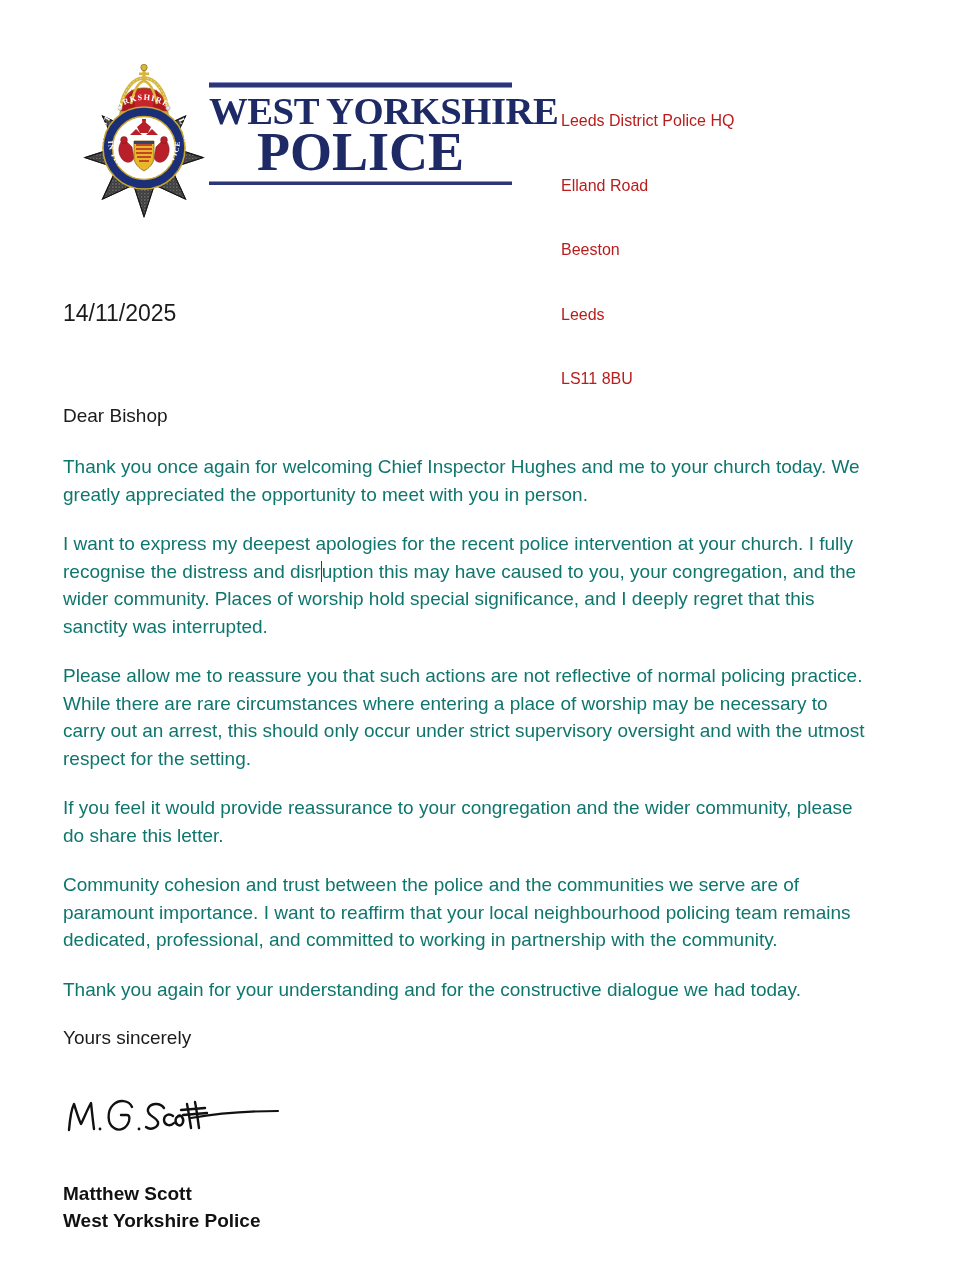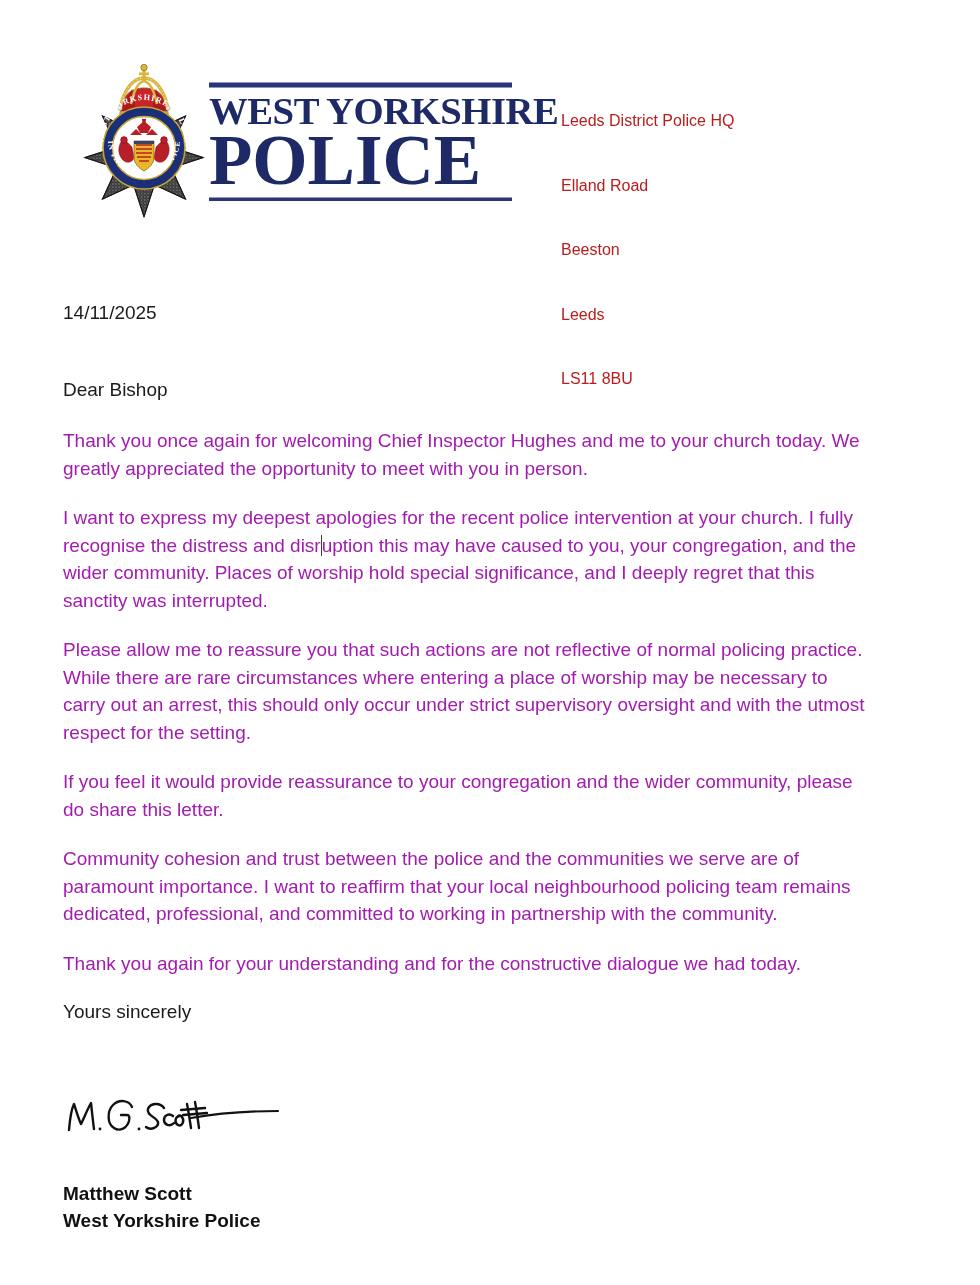--- a/index.html
+++ b/index.html
@@ -64,24 +64,24 @@
     letter-spacing: -0.5px;
     text-align: center;
     white-space: nowrap;
     transform: scaleX(1.02);
     transform-origin: left center;
   }
   .wm-line2 {
     font-family: "Liberation Serif", "DejaVu Serif", serif;
     font-weight: bold;
     color: #1d2a66;
-    font-size: 71px;
+    font-size: 54px;
     line-height: 0.92;
     letter-spacing: 0px;
-    text-align: left;
+    text-align: center;
     white-space: nowrap;
     margin-top: -2px;
   }
 
   .address {
     position: absolute;
     left: 561px;
     top: 67px;
     font-family: "Liberation Sans", sans-serif;
     font-size: 16px;
@@ -92,35 +92,35 @@
   .address div { white-space: nowrap; }
 
   
   .letter {
     position: absolute;
     left: 63px;
     top: 300px;
     width: 808px;
   }
   .date {
-    font-size: 19px;
+    font-size: 23px;
     line-height: 26px;
     color: #1b1b1b;
-    margin-bottom: 51px;
+    margin-bottom: 77px;
   }
   .salutation {
     font-size: 19px;
     line-height: 26px;
     margin-bottom: 24px;
   }
   .para {
     font-size: 19px;
     line-height: 27.5px;
     margin: 0 0 22px 0;
-    color: #a21caf;
+    color: #0f766e;
   }
   .para.last-body { margin-bottom: 22px; }
   .closing {
     font-size: 19px;
     line-height: 26px;
     margin-top: 22px;
   }
 
   
   .caret {

